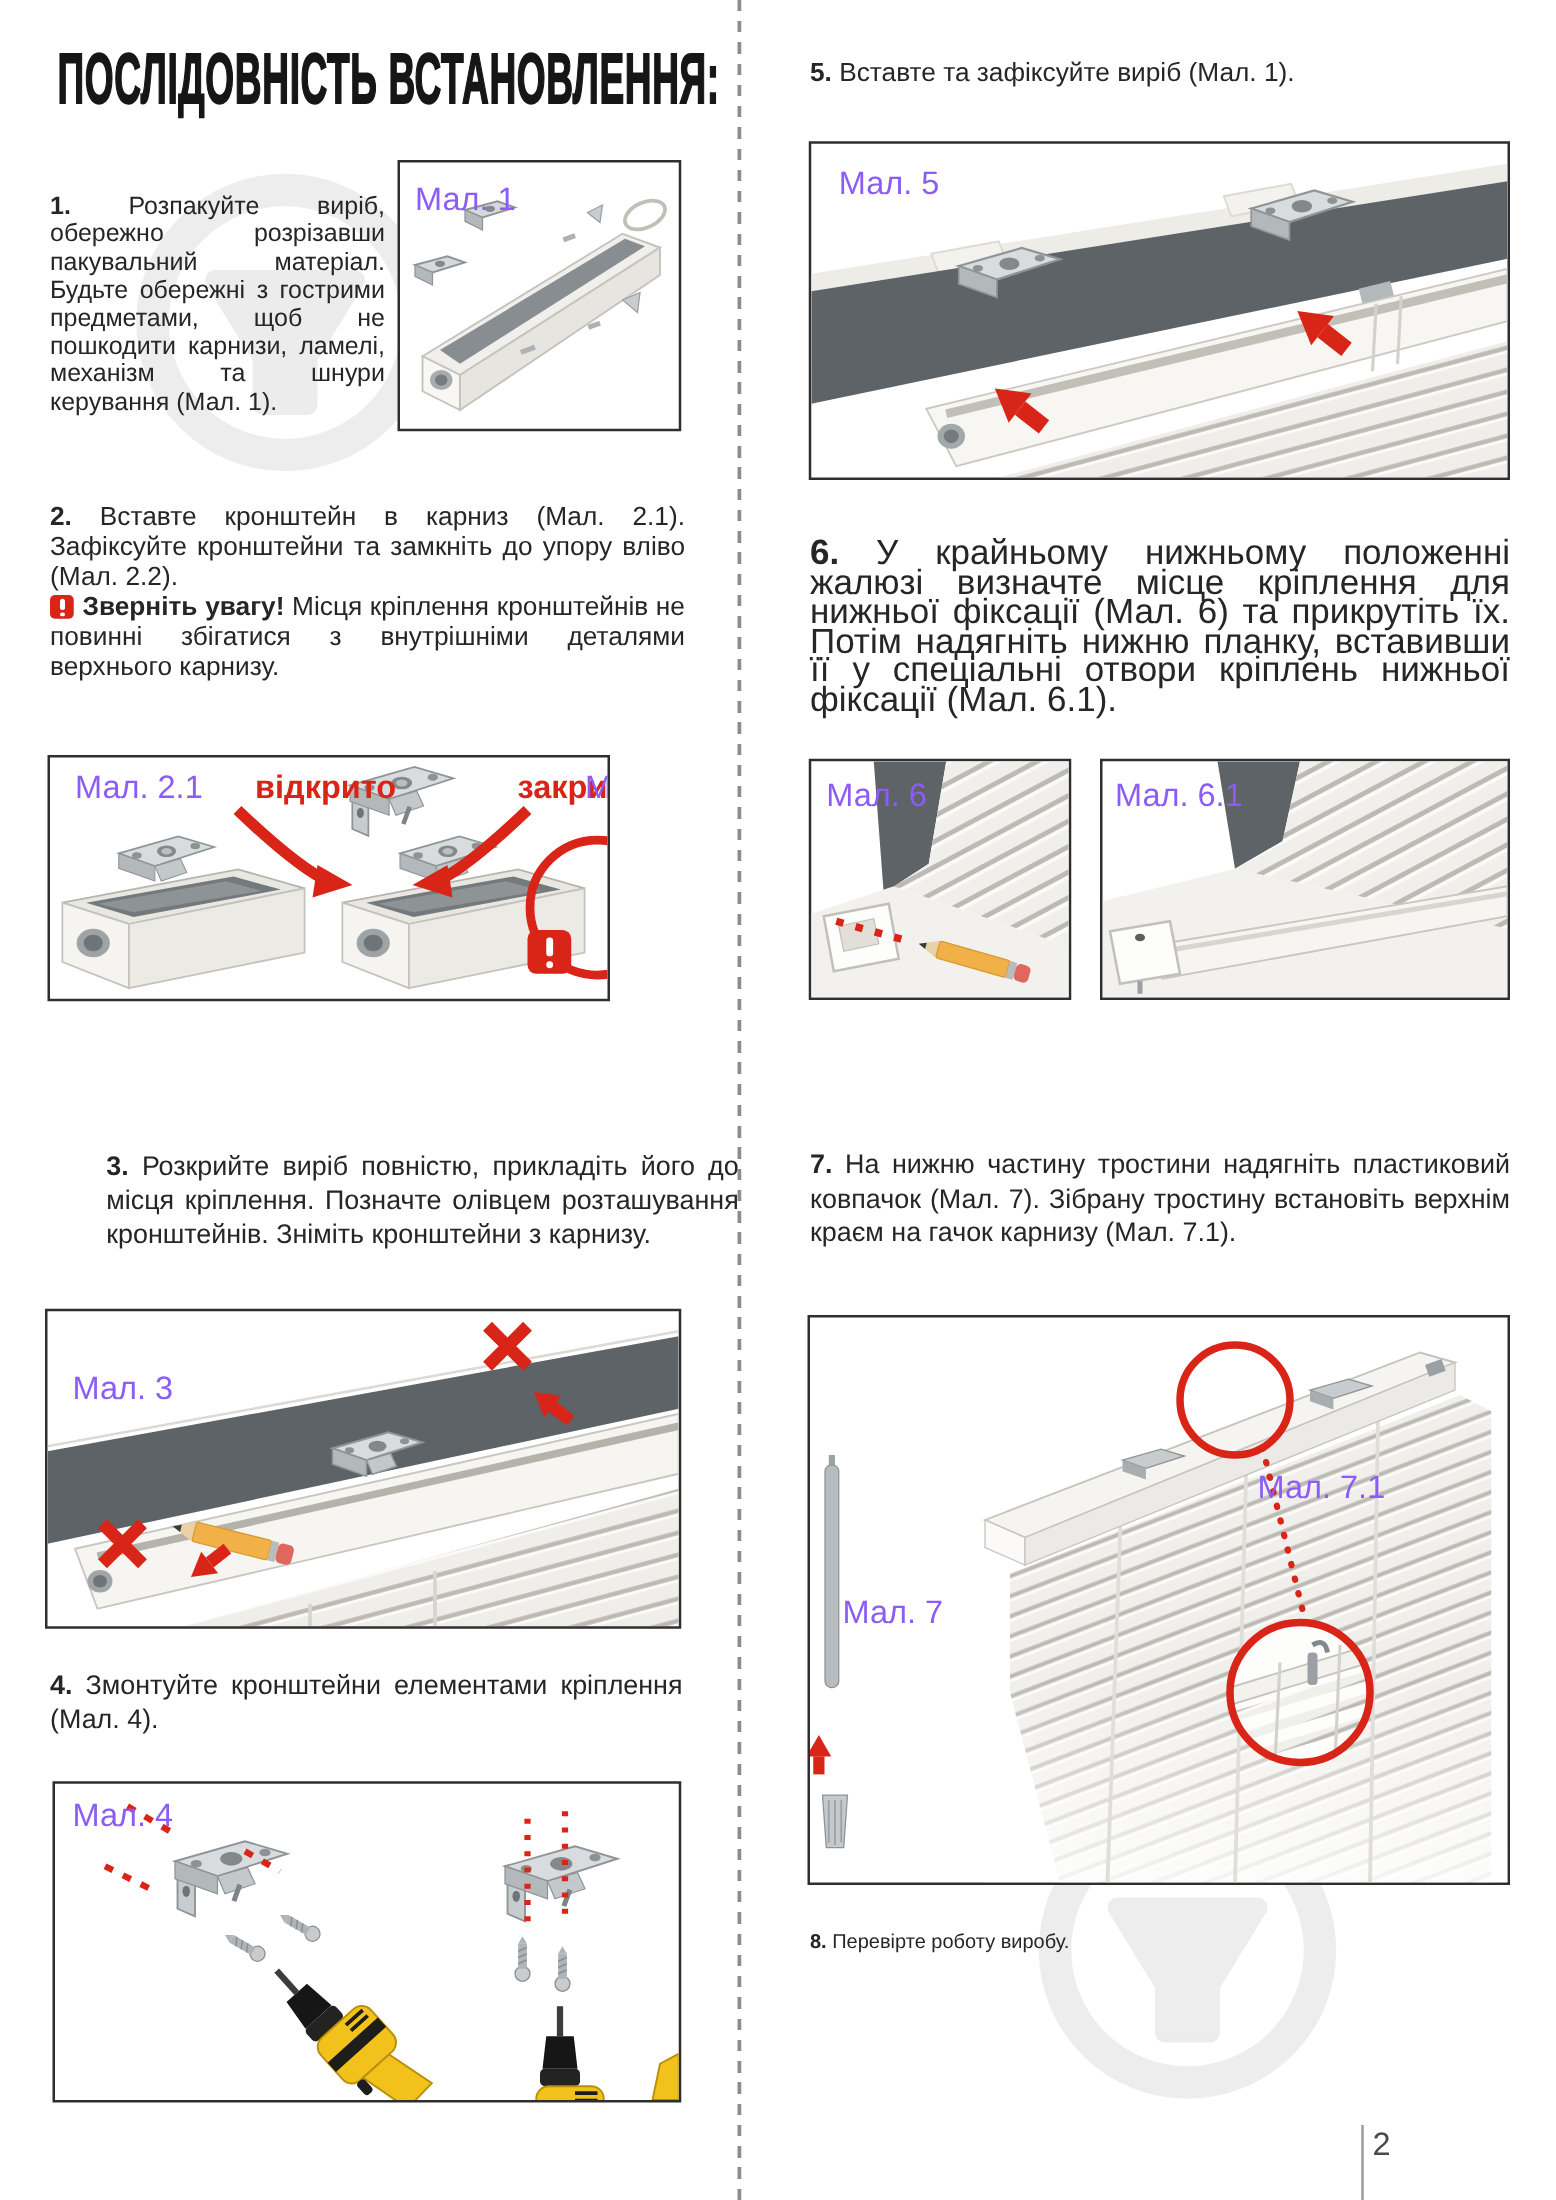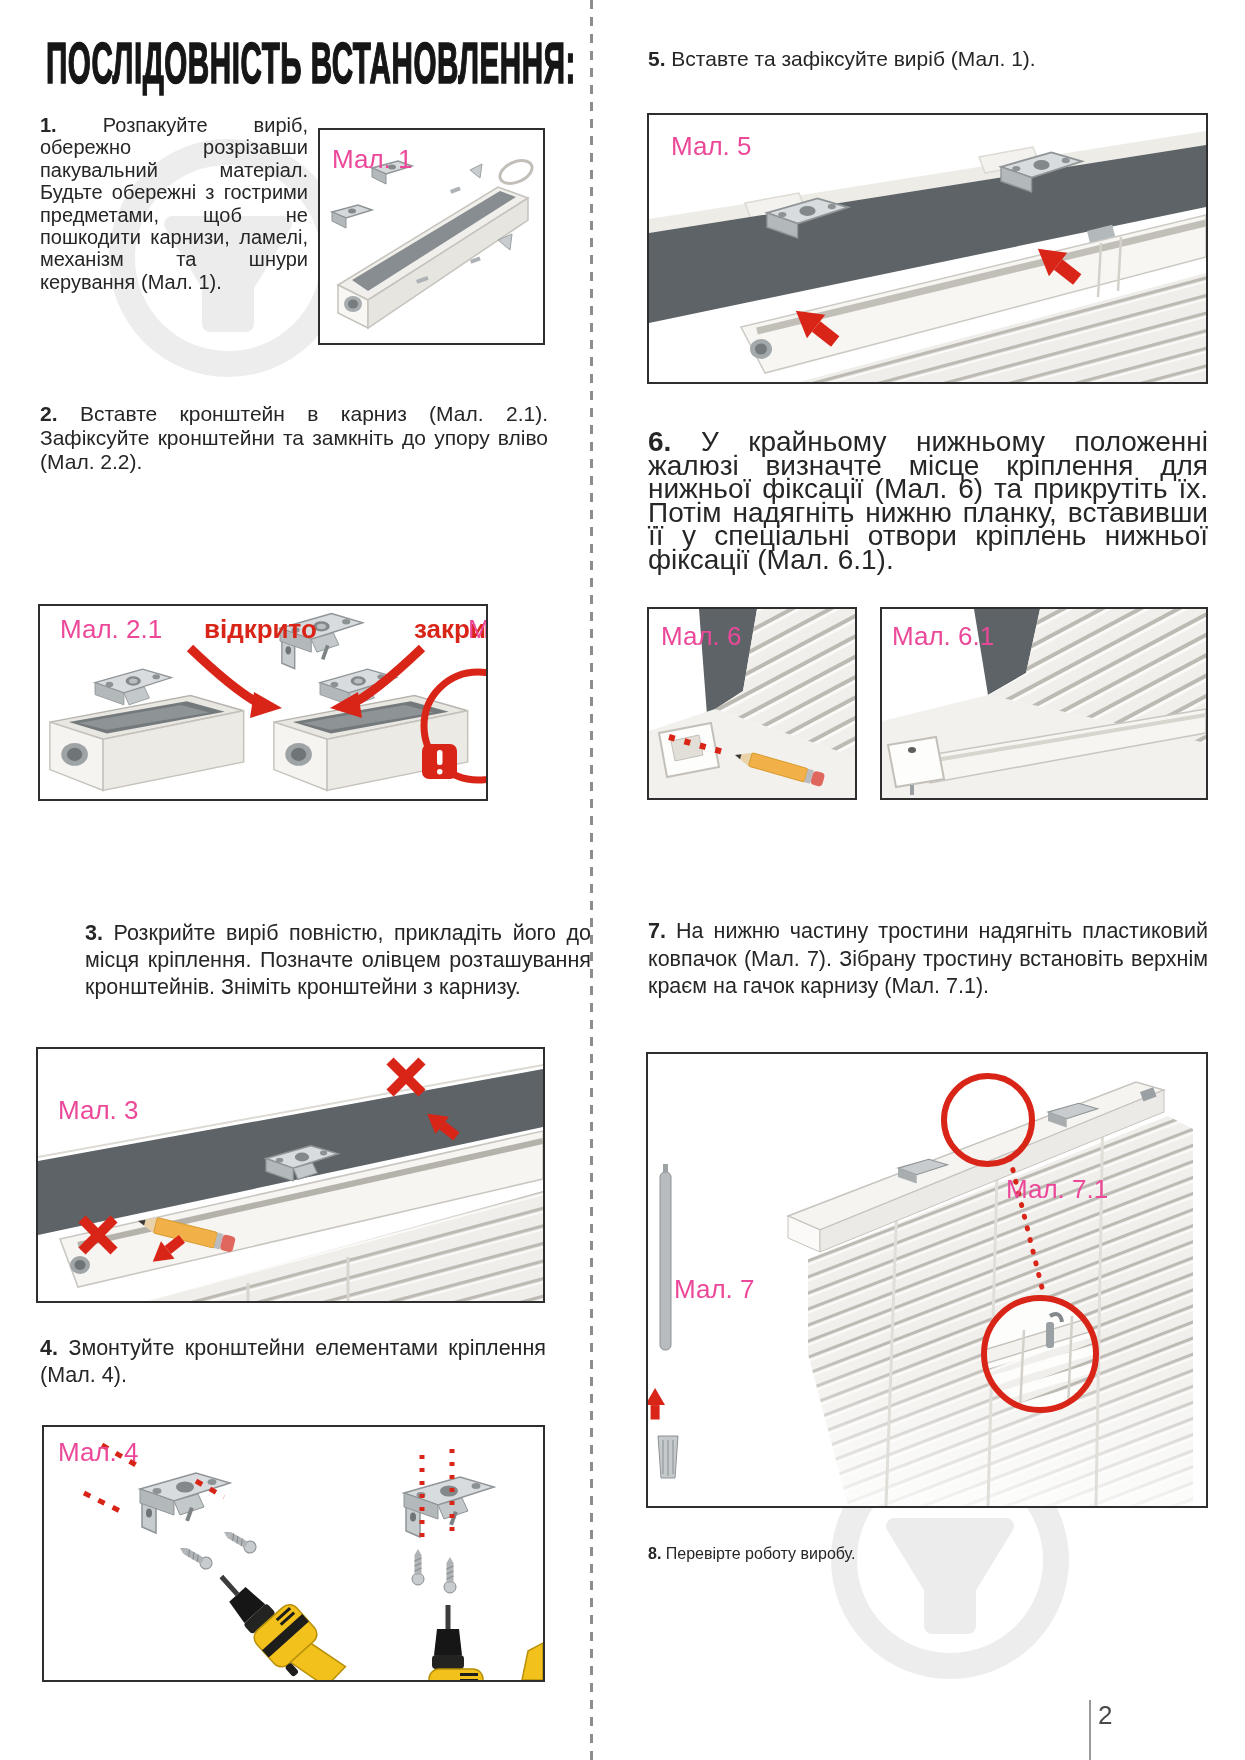--- a/index.html
+++ b/index.html
@@ -19,21 +19,21 @@
   .num{font-weight:bold;}
   .warnicon{
     position:relative;display:inline-block;width:19px;height:19px;background:#d92418;
     border-radius:4px;vertical-align:-3px;margin-right:7px;
   }
   .warnicon .wb{position:absolute;left:7.5px;top:3px;width:4px;height:8.5px;background:#fff;border-radius:2px;}
   .warnicon .wd{position:absolute;left:7.5px;top:13.5px;width:4px;height:3.5px;background:#fff;border-radius:50%;}
   
   .panel{position:absolute;background:#fff;border:2px solid #2e2e2e;box-sizing:border-box;overflow:hidden;}
   .panel svg{position:absolute;left:0;top:0;}
-  .flabel{position:absolute;font-size:26px;color:#ec4899;white-space:nowrap;z-index:3;}
+  .flabel{position:absolute;font-size:26px;color:#8b5cf6;white-space:nowrap;z-index:3;}
   .flabel.red{color:#d92418;font-weight:bold;padding-left:46px;}
   
   .divider{left:590px;top:0;width:3px;height:1760px;
     background:repeating-linear-gradient(180deg,#8d8d8d 0 9px,rgba(0,0,0,0) 9px 17px);}
   
   .pagerule{left:1089px;top:1700px;width:2px;height:60px;background:#9a9a9a;}
   .pagenum{left:1098px;top:1700px;font-size:26px;color:#4a4a4a;}
   .wm{opacity:1;}
 </style>
 </head>
@@ -52,21 +52,21 @@
   </svg>
 </div>
 
 <div class="abs divider"></div>
 
 <div class="abs title">
   <span class="title-inner">ПОСЛІДОВНІСТЬ ВСТАНОВЛЕННЯ:</span>
 </div>
 
 <div class="abs" style="left:40px;top:114px;width:268px;">
-  <p class="step" style="font-size:20px;line-height:22.4px;">
+  <p class="step" style="font-size:20px;line-height:22.4px;margin-top:40px;">
     <span class="num">1.</span>
     <span>Розпакуйте виріб, обережно розрізавши пакувальний матеріал. Будьте обережні з гострими предметами, щоб не пошкодити карнизи, ламелі, механізм та шнури керування (Мал. 1).</span>
   </p>
 </div>
 
 <div class="panel" style="left:318px;top:128px;width:227px;height:217px;">
   <div class="flabel" style="left:12px;top:14px;">Мал. 1</div>
   <svg width="223" height="213" viewBox="0 0 223 213">
     <ellipse cx="196" cy="42" rx="17" ry="10" fill="none" stroke="#c2bfb9" stroke-width="3" transform="rotate(-24 196 42)"></ellipse>
     <polygon points="18,155 178,57 208,68 48,170" fill="#f1efeb" stroke="#c6c3bd" stroke-width="1.5"></polygon>
@@ -90,20 +90,24 @@
     <rect x="130" y="60" width="10" height="4" fill="#aeb2b5" transform="rotate(-20 130 60)"></rect>
     <rect x="150" y="130" width="10" height="4" fill="#aeb2b5" transform="rotate(-20 150 130)"></rect>
     <rect x="96" y="150" width="12" height="4" fill="#aeb2b5" transform="rotate(-20 96 150)"></rect>
   </svg>
 </div>
 
 <div class="abs" style="left:40px;top:402px;width:508px;">
   <p class="step" style="font-size:21px;line-height:24px;">
     <span class="num">2.</span>
     <span>Вставте кронштейн в карниз (Мал. 2.1). Зафіксуйте кронштейни та замкніть до упору вліво (Мал. 2.2).</span>
+  </p>
+  <p class="step" style="font-size:21px;line-height:24px;">
+    <span class="warnicon"><i class="wb"></i><i class="wd"></i></span><span class="num">Зверніть увагу!</span>
+    <span>Місця кріплення кронштейнів не повинні збігатися з внутрішніми деталями верхнього карнизу.</span>
   </p>
 </div>
 
 <div class="panel" style="left:38px;top:604px;width:450px;height:197px;">
   <div class="flabel" style="left:20px;top:8px;">Мал. 2.1</div>
   <div class="flabel red" style="left:118px;top:8px;">відкрито</div>
   <div class="flabel red" style="left:328px;top:8px;">закрито</div>
   <div class="flabel" style="left:428px;top:8px;">Мал. 2.2</div>
   <svg width="505" height="193" viewBox="0 0 505 193">
     <defs>

